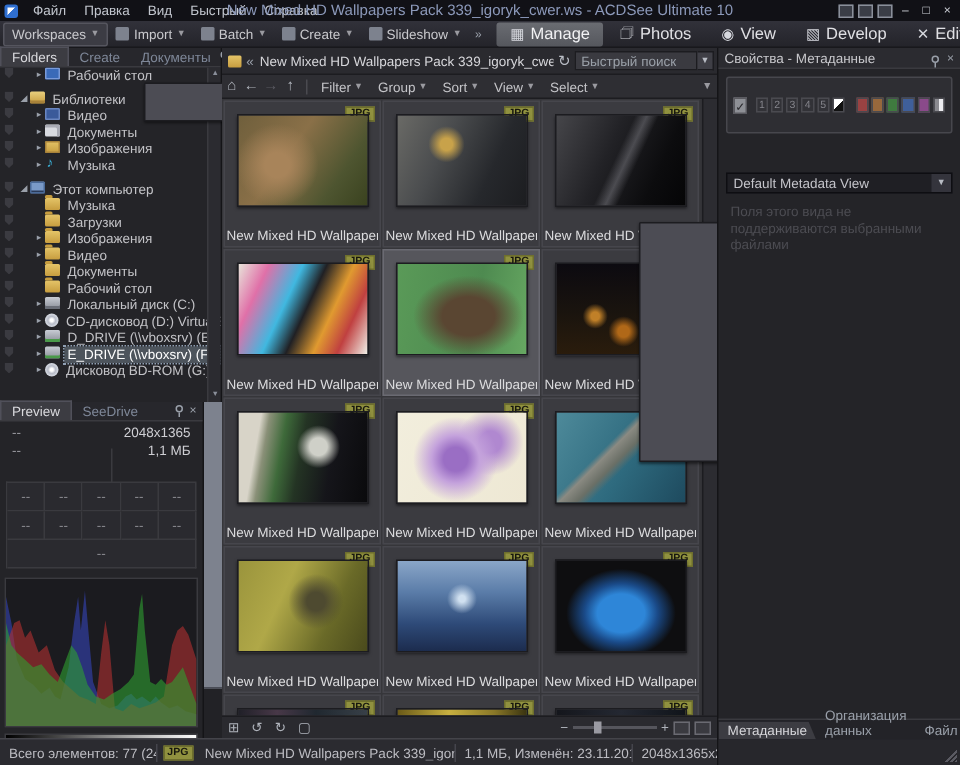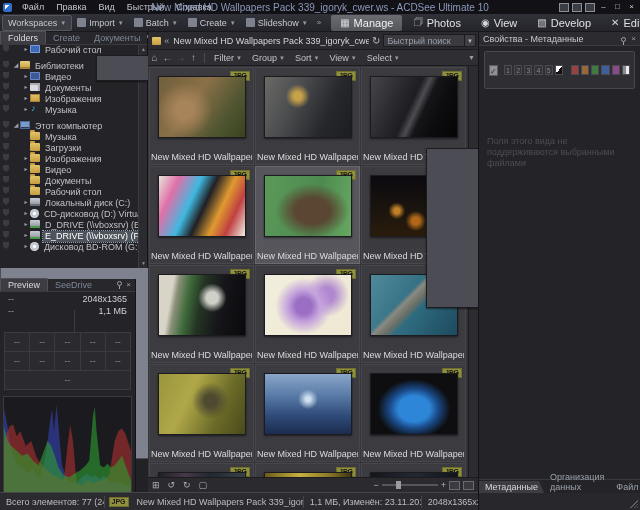--- a/index.html
+++ b/index.html
@@ -349,21 +349,21 @@
         <span class="tlabel">Дисковод BD-ROM (G:)</span>
       </div>
   </div>
   <div class="tscroll">
     <span class="arr">▲</span>
     <span class="thumb"></span>
     <span class="arr dn">▼</span>
   </div>
 </div>
 
-<div class="abs lpanel" style="left:0;top:279px;width:136px;height:224px;text-align:right;">
+<div class="abs lpanel" style="left:0;top:268px;width:136px;height:224px;text-align:right;">
   <div class="ptabs">
     <span class="ptab active">Preview</span>
     <span class="ptab">SeeDrive</span>
     <span class="ptabicons">
       <span class="pin"></span>
       <span>×</span>
     </span>
   </div>
   <div class="pvbody">
     <div class="pvrow">
@@ -548,20 +548,24 @@
     <span class="rnum">4</span>
     <span class="rnum">5</span>
     <span class="bw"></span>
     <span class="csw c1"></span>
     <span class="csw c2"></span>
     <span class="csw c3"></span>
     <span class="csw c4"></span>
     <span class="csw c5"></span>
     <span class="csw c6"></span>
   </div>
+  <div class="viewsel">
+    <span>Default Metadata View</span>
+    <span class="dd">▼</span>
+  </div>
   <div class="emptymsg">Поля этого вида не поддерживаются выбранными файлами</div>
   <div class="rtabs">
     <span class="rtab active">Метаданные</span>
     <span class="rtab">Организация данных</span>
     <span class="rtab">Файл</span>
   </div>
   <div class="rfoot">
     <span class="grip"></span>
   </div>
 </div>

